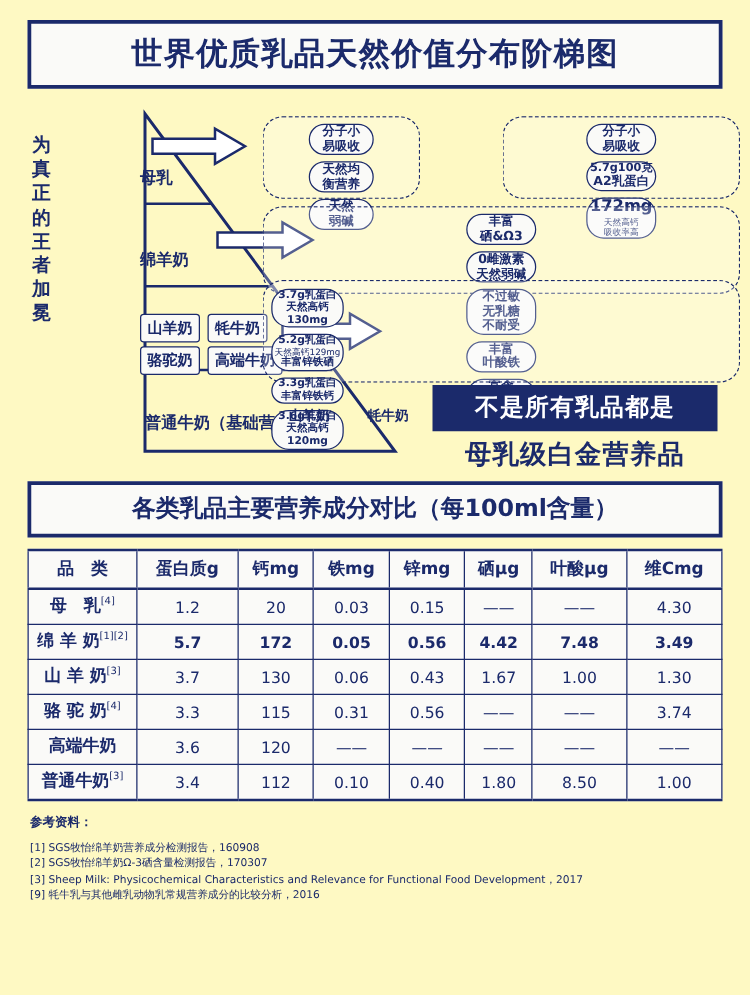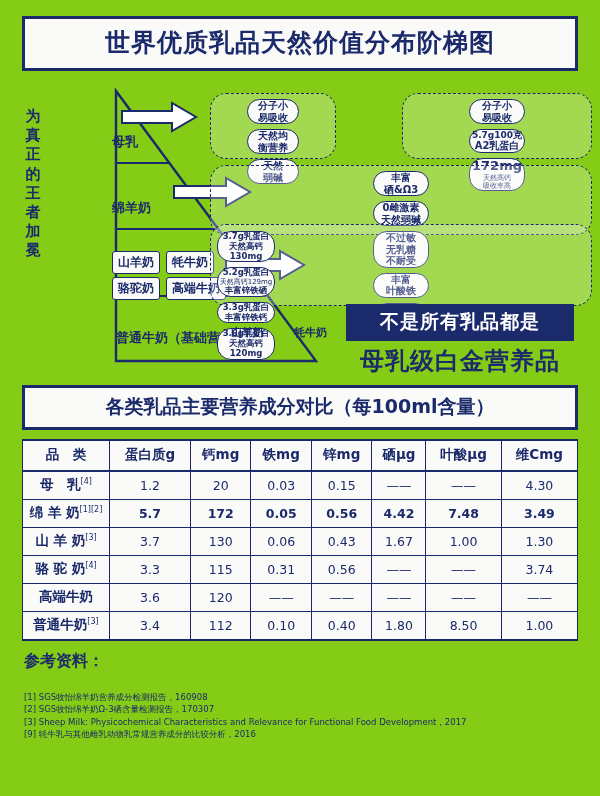--- a/index.html
+++ b/index.html
@@ -5,21 +5,21 @@
   html,body{margin:0;padding:0;}
   body{
     width:600px;height:796px;
     background:#e8e8e6;
     font-family:"Liberation Sans","DejaVu Sans",sans-serif;
     overflow:hidden;
   }
   .page{
     position:relative;
     width:600px;height:796px;
-    background:#84cc16;
+    background:#fef9c3;
     box-sizing:border-box;
     padding:16px 14px;
   }
   
   .title-bar{
     border:3px solid #1b2a6b;
     background:#fafaf8;
     text-align:center;
     padding:7px 0 9px;
     margin:0 8px 10px;
@@ -109,21 +109,21 @@
     text-align:center;
   }
   .slogan .l1{
     background:#1b2a6b;color:#ffffff;
     font-size:19px;font-weight:bold;
     padding:5px 0 6px;
     font-family:"DejaVu Sans",sans-serif;
     letter-spacing:1px;
   }
   .slogan .l2{
-    color:#1b2a6b;font-size:24px;font-weight:bold;
+    color:#1b2a6b;font-size:21px;font-weight:bold;
     padding-top:4px;
     font-family:"DejaVu Sans",sans-serif;
     letter-spacing:1px;
   }
   
   .tbl-title{
     border:3px solid #1b2a6b;
     background:#fafaf8;
     text-align:center;
     margin:4px 8px 0;
@@ -158,21 +158,21 @@
   tbody tr:last-child td{border-bottom:2px solid #1b2a6b;}
   td.name{font-weight:bold;font-size:13.5px;width:86px;}
   td.name .sup{font-size:8px;vertical-align:super;font-weight:normal;}
   tr.hl td{font-weight:bold;}
   
   .refs{
     margin:10px 10px 0;
     color:#1b2a6b;
     font-family:"DejaVu Sans",sans-serif;
   }
-  .refs .h{font-size:16px;font-weight:bold;margin-bottom:19px;}
+  .refs .h{font-size:10px;font-weight:bold;margin-bottom:8px;}
   .refs .r{font-size:8.5px;line-height:1.45;}
 </style>
 </head>
 <body>
 
 <div class="page">
 
   <div class="title-bar">
     <div class="t">世界优质乳品天然价值分布阶梯图</div>
   </div>

